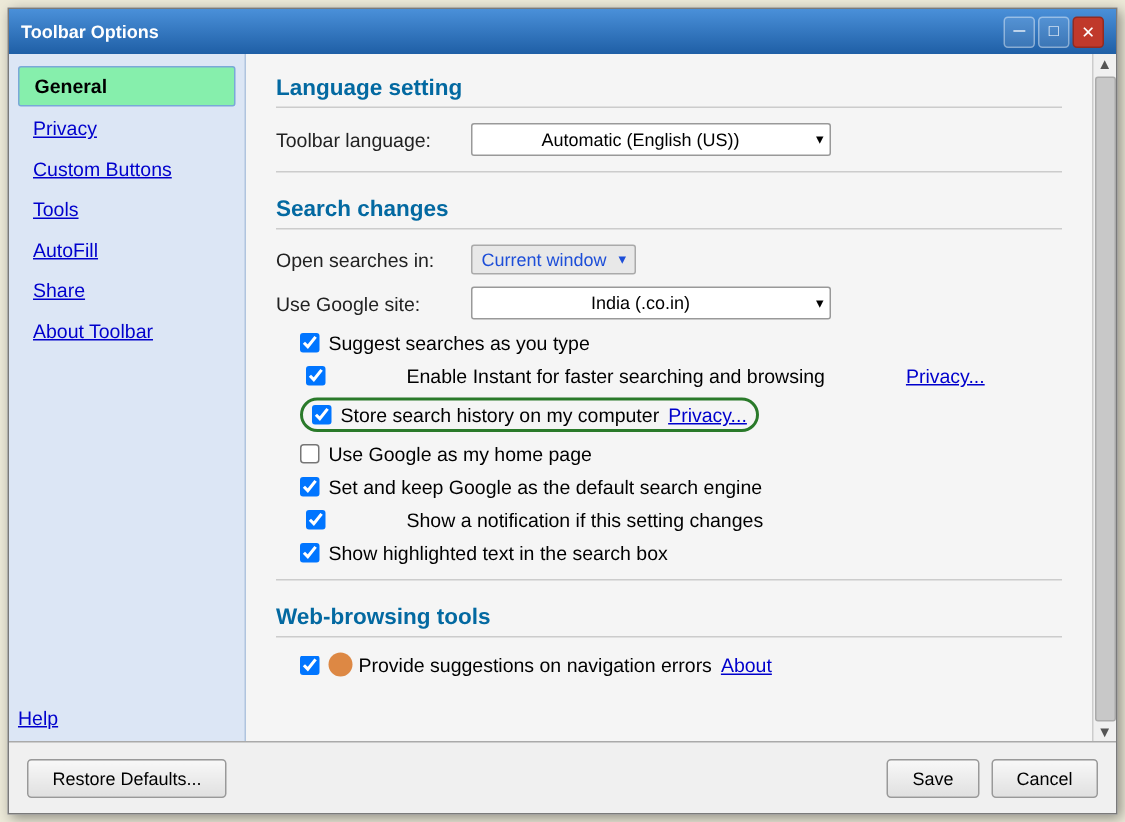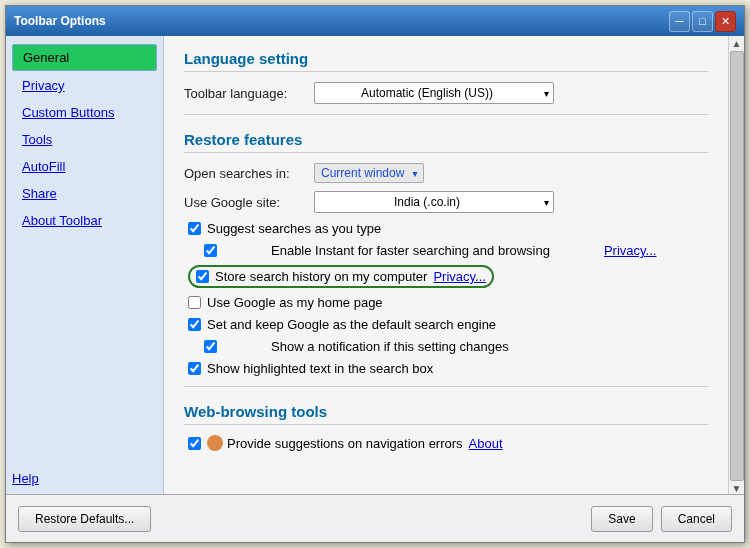--- a/index.html
+++ b/index.html
@@ -74,24 +74,24 @@
       flex-shrink: 0;
     }
     .sidebar-item {
       padding: 5px 10px;
       cursor: pointer;
       border-radius: 2px;
       color: #00006f;
       font-size: 13px;
     }
     .sidebar-item.active {
-      background: #22c55e;
+      background: #86efac;
       border: 1px solid #7aa8d8;
       color: black;
-      font-weight: normal;
+      font-weight: bold;
     }
     .sidebar-item.link-style {
       color: #0000cc;
       text-decoration: underline;
     }
     .content-area {
       flex: 1;
       padding: 14px 20px;
       overflow-y: auto;
       background: #f5f5f5;
@@ -143,21 +143,21 @@
       text-align: center;
     }
     .section-gap {
       margin-top: 16px;
       margin-bottom: 10px;
     }
     .checkbox-row {
       display: flex;
       align-items: center;
       margin-bottom: 7px;
-      margin-left: 4px;
+      margin-left: 16px;
     }
     .checkbox-row.indent1 {
       margin-left: 20px;
       gap: 48px;
     }
     .checkbox-row input[type="checkbox"] {
       margin-right: 6px;
       cursor: pointer;
     }
     .link-text {
@@ -281,21 +281,21 @@
           <select class="select-box select-lg">
             <option>Automatic (English (US))</option>
             <option>English (US)</option>
             <option>English (UK)</option>
           </select>
         </div>
       </div>
 
       <hr class="section-divider">
 
-      <div class="section-title section-gap">Restore features</div>
+      <div class="section-title section-gap">Search changes</div>
 
       <div class="open-in-row">
         <span class="open-in-label form-label">Open searches in:</span>
         <div class="current-window-select">
           <span>Current window</span>
         </div>
       </div>
 
       <div class="form-row">
         <span class="form-label">Use Google site:</span>

